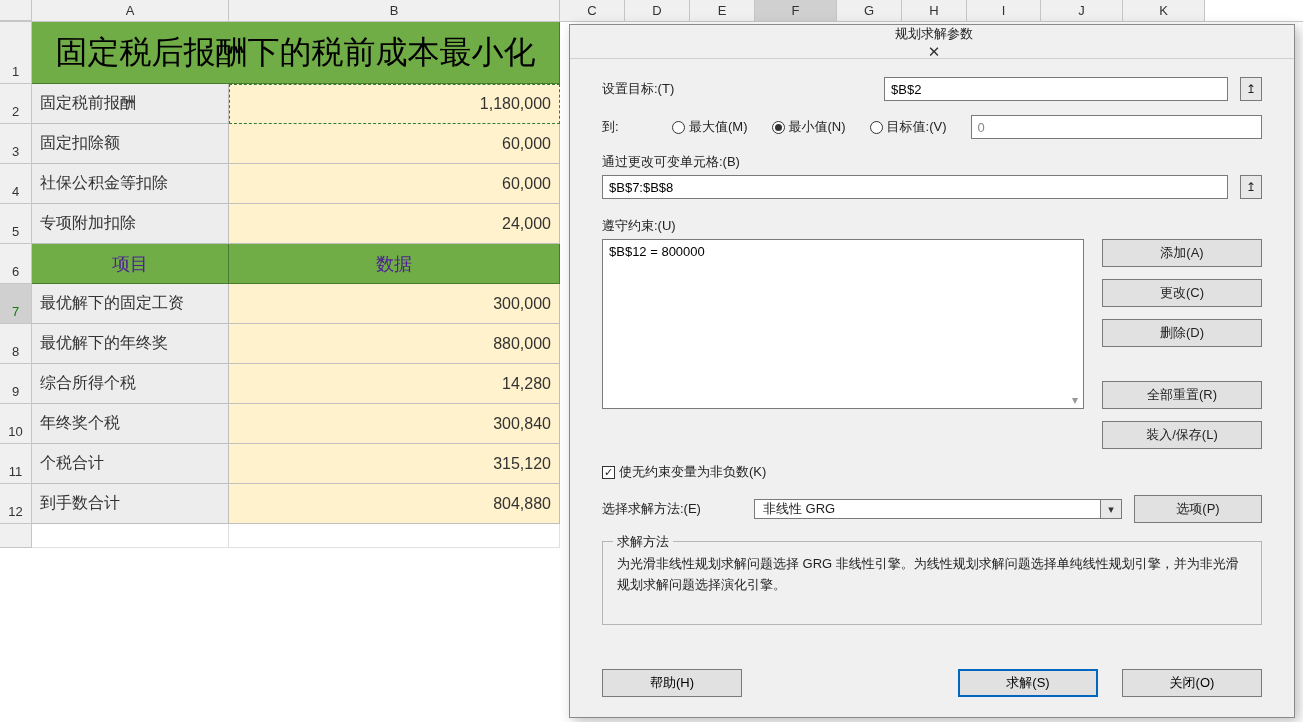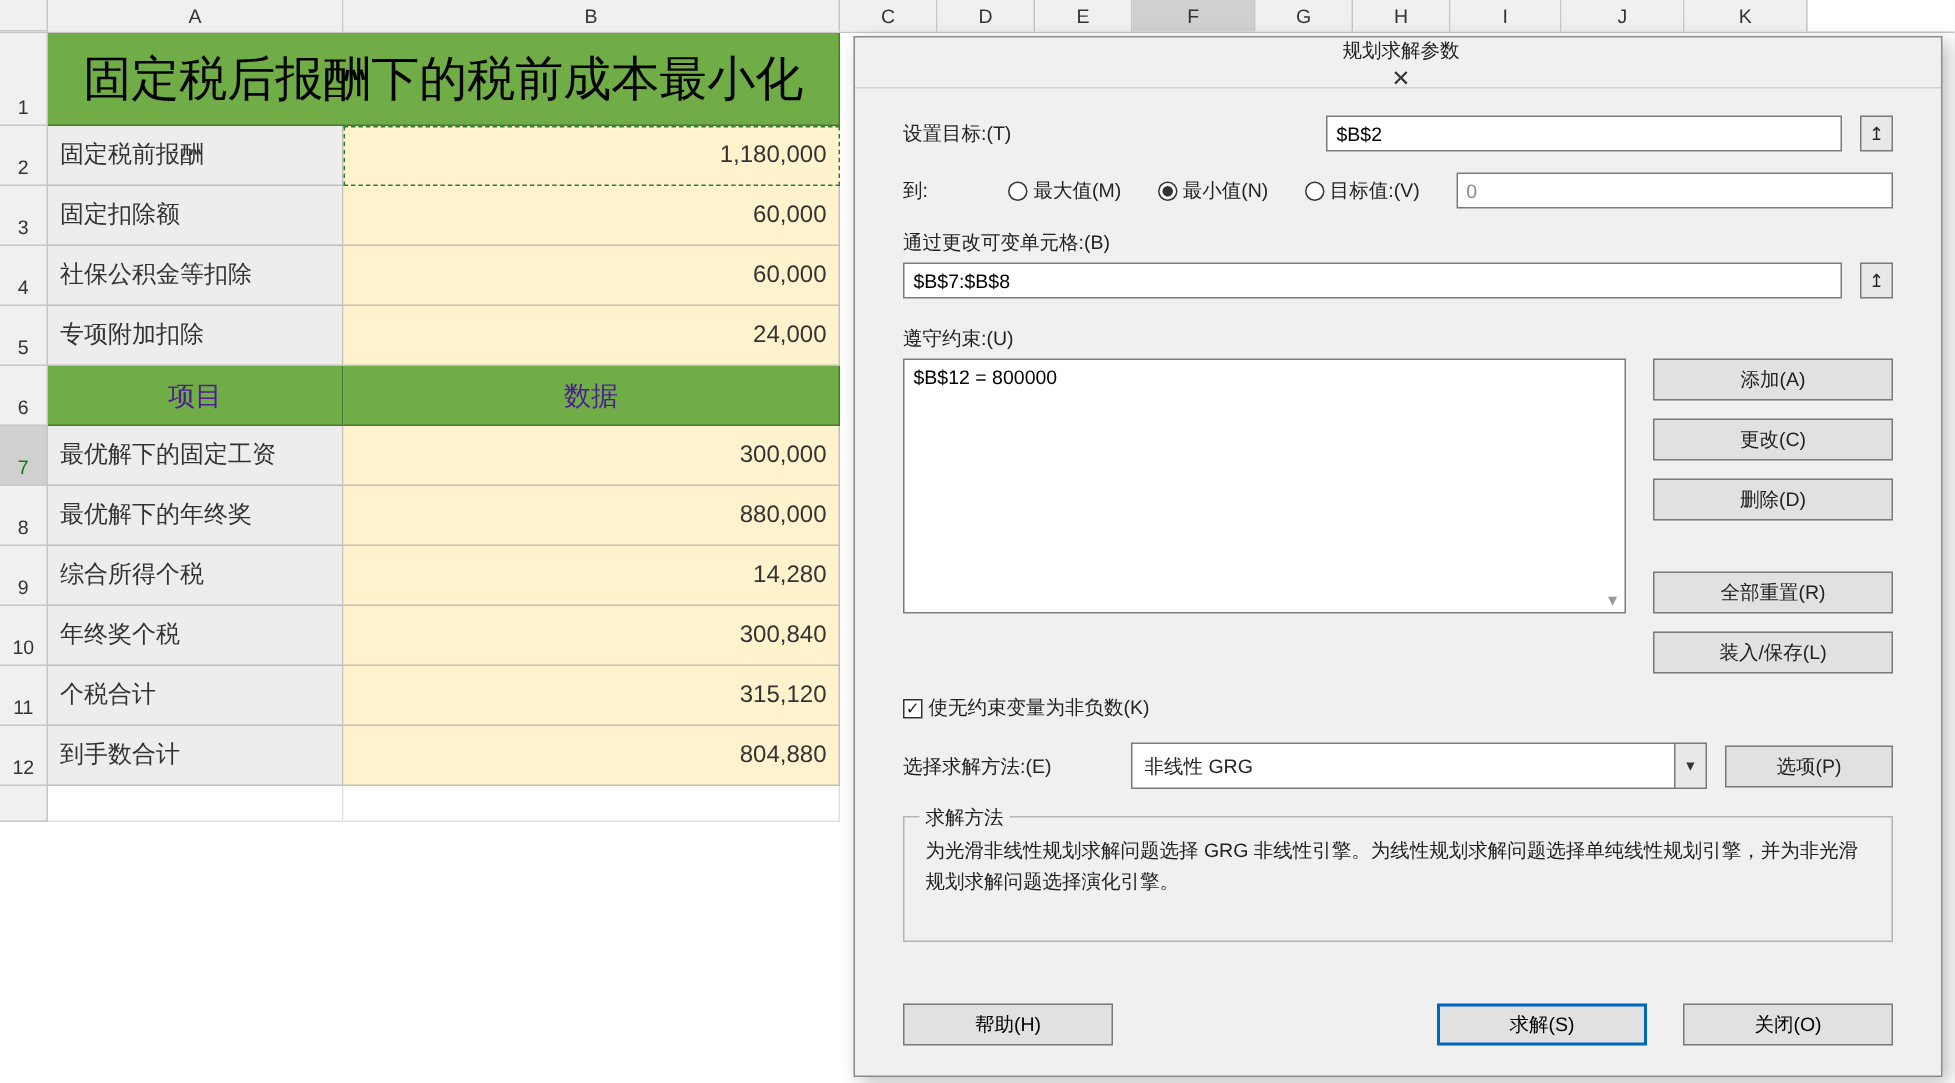--- a/index.html
+++ b/index.html
@@ -221,21 +221,21 @@
     font-size:13px;
     cursor:pointer;
   }
   .btn.primary {
     border:2px solid #0067c0;
   }
 
   .select {
     flex:1;
     display:flex;
-    height:31px;
+    height:20px;
     padding-left:20px;
   }
   .select .sel-text {
     flex:1;
     background:#fff;
     border:1px solid #7a7a7a;
     border-right:none;
     padding:0 8px;
     display:flex; align-items:center;
   }
@@ -427,21 +427,21 @@
       <span class="chk-ind">✓</span>
       <span>使无约束变量为非负数(K)</span>
     </label>
 
     <div class="row-flex" style="margin-top:14px">
       <span class="lbl" style="width:120px">选择求解方法:(E)</span>
       <div class="select">
         <div class="sel-text">非线性 GRG</div>
         <div class="sel-caret">▾</div>
       </div>
-      <div class="btn" style="width:112px">选项(P)</div>
+      <div class="btn" style="width:128px">选项(P)</div>
     </div>
 
     <div class="groupbox">
       <div class="gb-title">求解方法</div>
       <div class="gb-text">为光滑非线性规划求解问题选择 GRG 非线性引擎。为线性规划求解问题选择单纯线性规划引擎，并为非光滑规划求解问题选择演化引擎。</div>
     </div>
 
   </div>
   <div class="dlg-footer">
     <div class="btn">帮助(H)</div>

